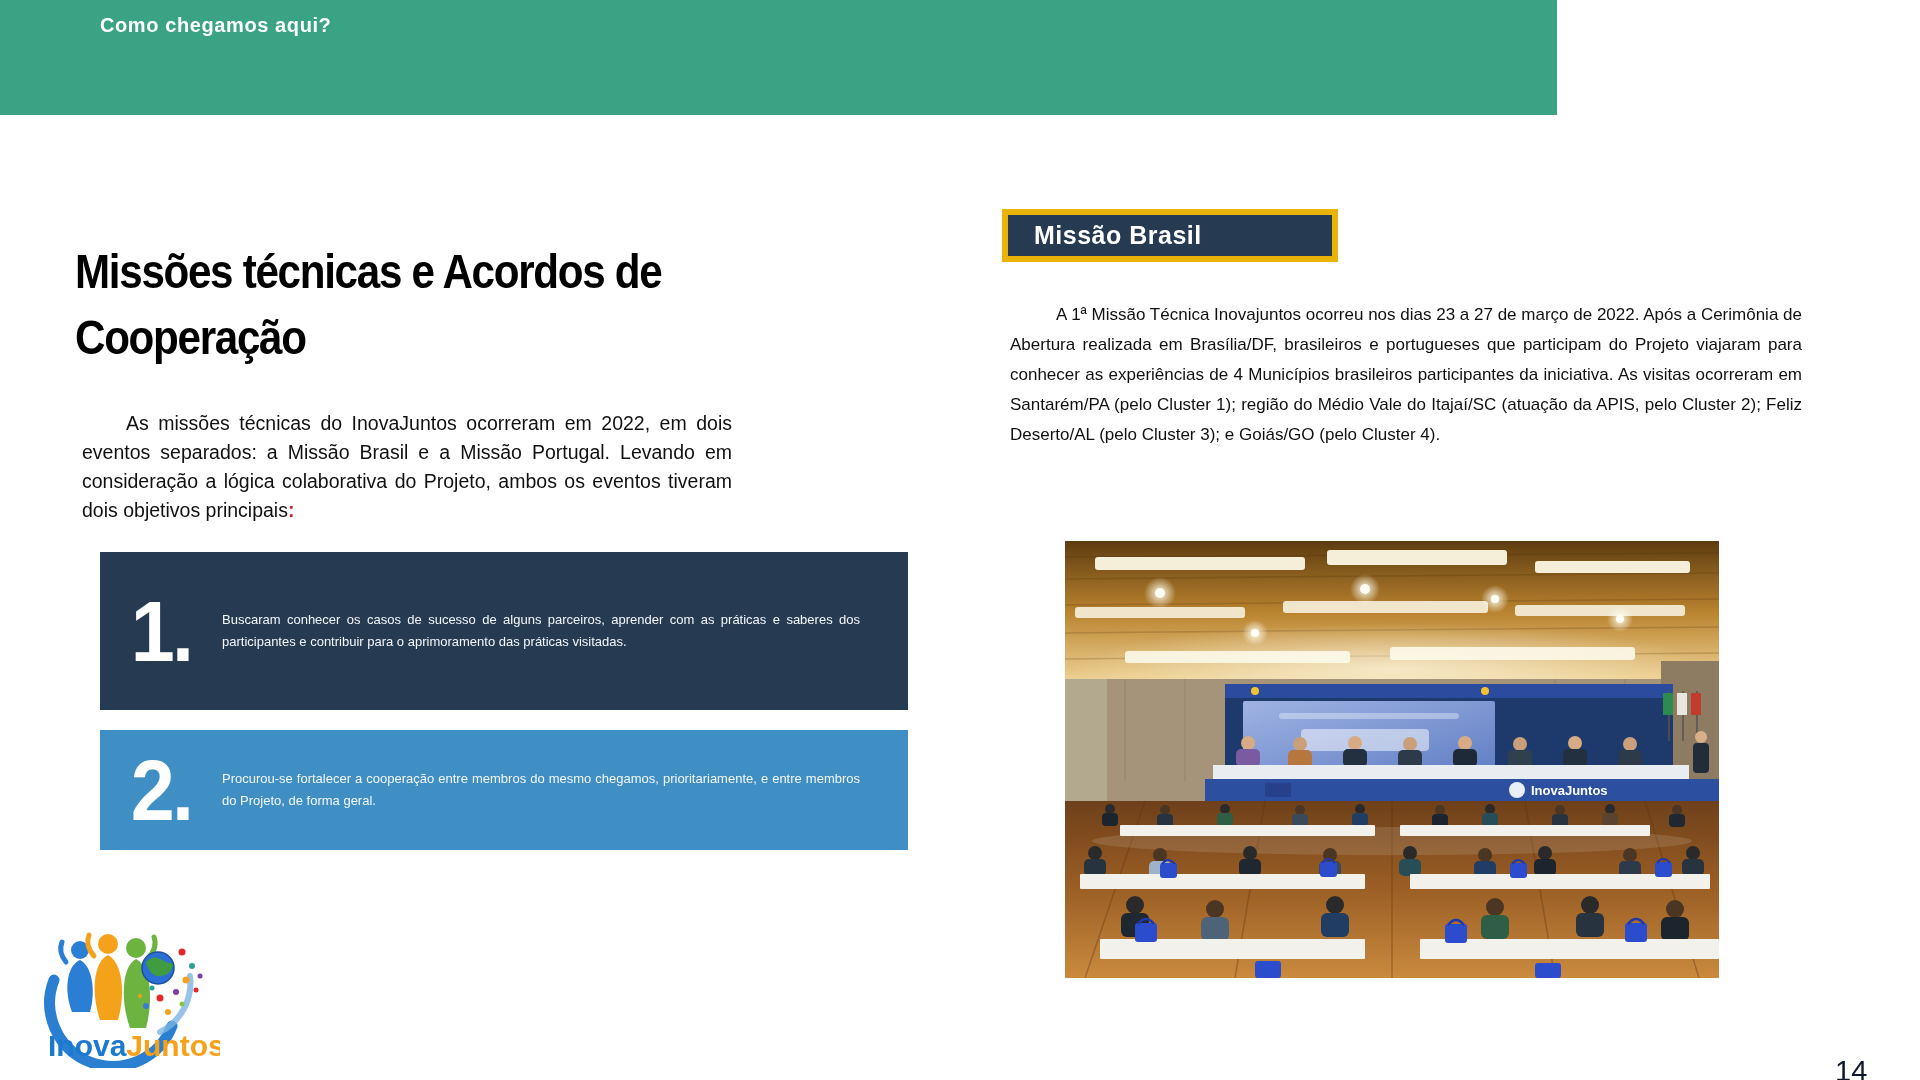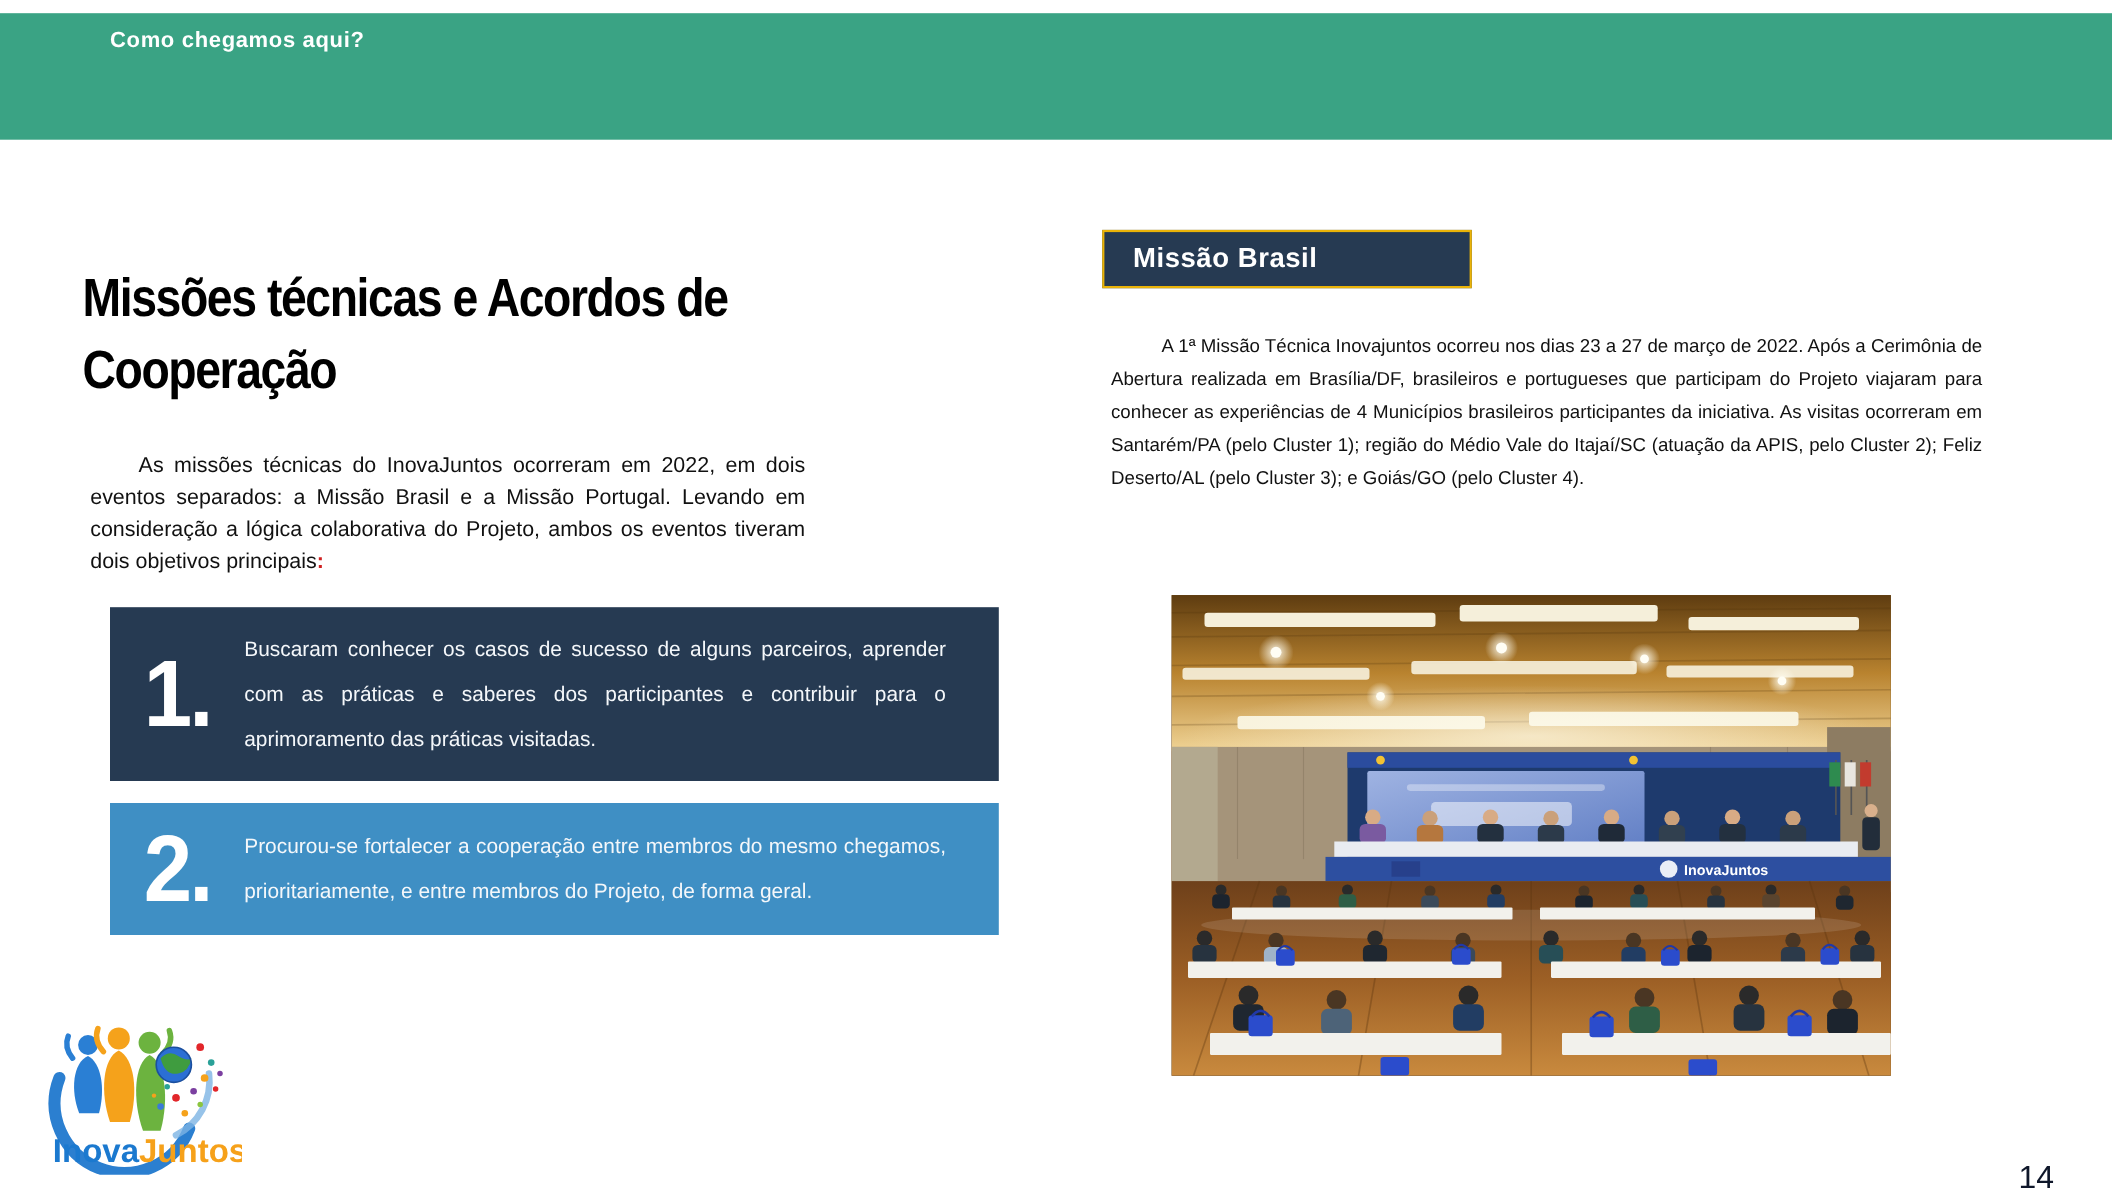--- a/index.html
+++ b/index.html
@@ -1,40 +1,40 @@
 <!DOCTYPE html>
 <html style="--header_green: #3AA384; --dark_navy: #263A52; --light_blue: #3F8FC4; --accent_red: #D02020; --text_black: #111111; --logo_blue: #1B79CF; --logo_orange: #F6A11A;"><head>
 <meta charset="utf-8">
 <style>
   html,body{margin:0;padding:0;background:#ffffff;}
   body{width:1920px;height:1080px;overflow:hidden;font-family:"Liberation Sans",sans-serif;}
   .slide{position:relative;width:1920px;height:1080px;background:#fff;}
 
   
-  .band{position:absolute;left:0;top:12px;width:1920px;height:115px;background:var(--header_green,#3AA384);}
+  .band{position:absolute;left:0;top:0;width:1557px;height:115px;background:var(--header_green,#3AA384);}
   .kicker{position:absolute;left:100px;top:14px;color:#fff;font-weight:700;font-size:20px;letter-spacing:.6px;}
   .band-title{position:absolute;left:102px;top:42px;color:#fff;font-weight:700;font-size:31px;letter-spacing:.8px;}
 
   
   .big-title{position:absolute;left:75px;top:238px;margin:0;color:#000;font-weight:700;font-size:49px;
              line-height:66px;letter-spacing:-1.5px;transform:scaleX(.86);transform-origin:0 0;white-space:nowrap;}
   .intro{position:absolute;left:82px;top:409px;width:650px;margin:0;color:var(--text_black,#111);
          font-size:19.5px;line-height:29px;text-align:justify;text-indent:44px;}
   .red{color:var(--accent_red,#D02020);font-weight:700;}
 
   .obj-box{position:absolute;left:100px;width:808px;display:flex;align-items:center;color:#fff;}
   .obj-1{top:552px;height:158px;background:var(--dark_navy,#263A52);}
   .obj-2{top:730px;height:120px;background:var(--light_blue,#3F8FC4);}
   .obj-num{flex:0 0 122px;text-align:center;font-weight:700;font-size:86px;line-height:1;
            transform:scaleX(.92);letter-spacing:-3px;}
-  .obj-text{flex:1;padding-right:48px;font-size:19px;line-height:41px;text-align:justify;color:#f4f7fa;}
+  .obj-text{flex:1;padding-right:48px;font-size:13px;line-height:22px;text-align:justify;color:#f4f7fa;}
 
   
   .section-tag{position:absolute;left:1002px;top:209px;width:336px;height:53px;background:var(--dark_navy,#263A52);
-               border:2px solid #eab308;box-sizing:border-box;display:flex;align-items:center;}
+               border:6px solid #eab308;box-sizing:border-box;display:flex;align-items:center;}
   .section-tag span{color:#fff;font-weight:700;font-size:25px;letter-spacing:.5px;padding-left:26px;}
   .right-body{position:absolute;left:1010px;top:300px;width:792px;margin:0;color:var(--text_black,#111);
               font-size:17px;line-height:30px;text-align:justify;text-indent:46px;}
   .photo{position:absolute;left:1065px;top:541px;width:654px;height:437px;overflow:hidden;background:#6b4413;}
 
   
   .logo{position:absolute;left:40px;top:928px;width:180px;height:140px;}
   .page-number{position:absolute;left:1835px;top:1030px;color:#0f172a;font-size:29px;margin-top:25px;}
 </style>
 </head>

